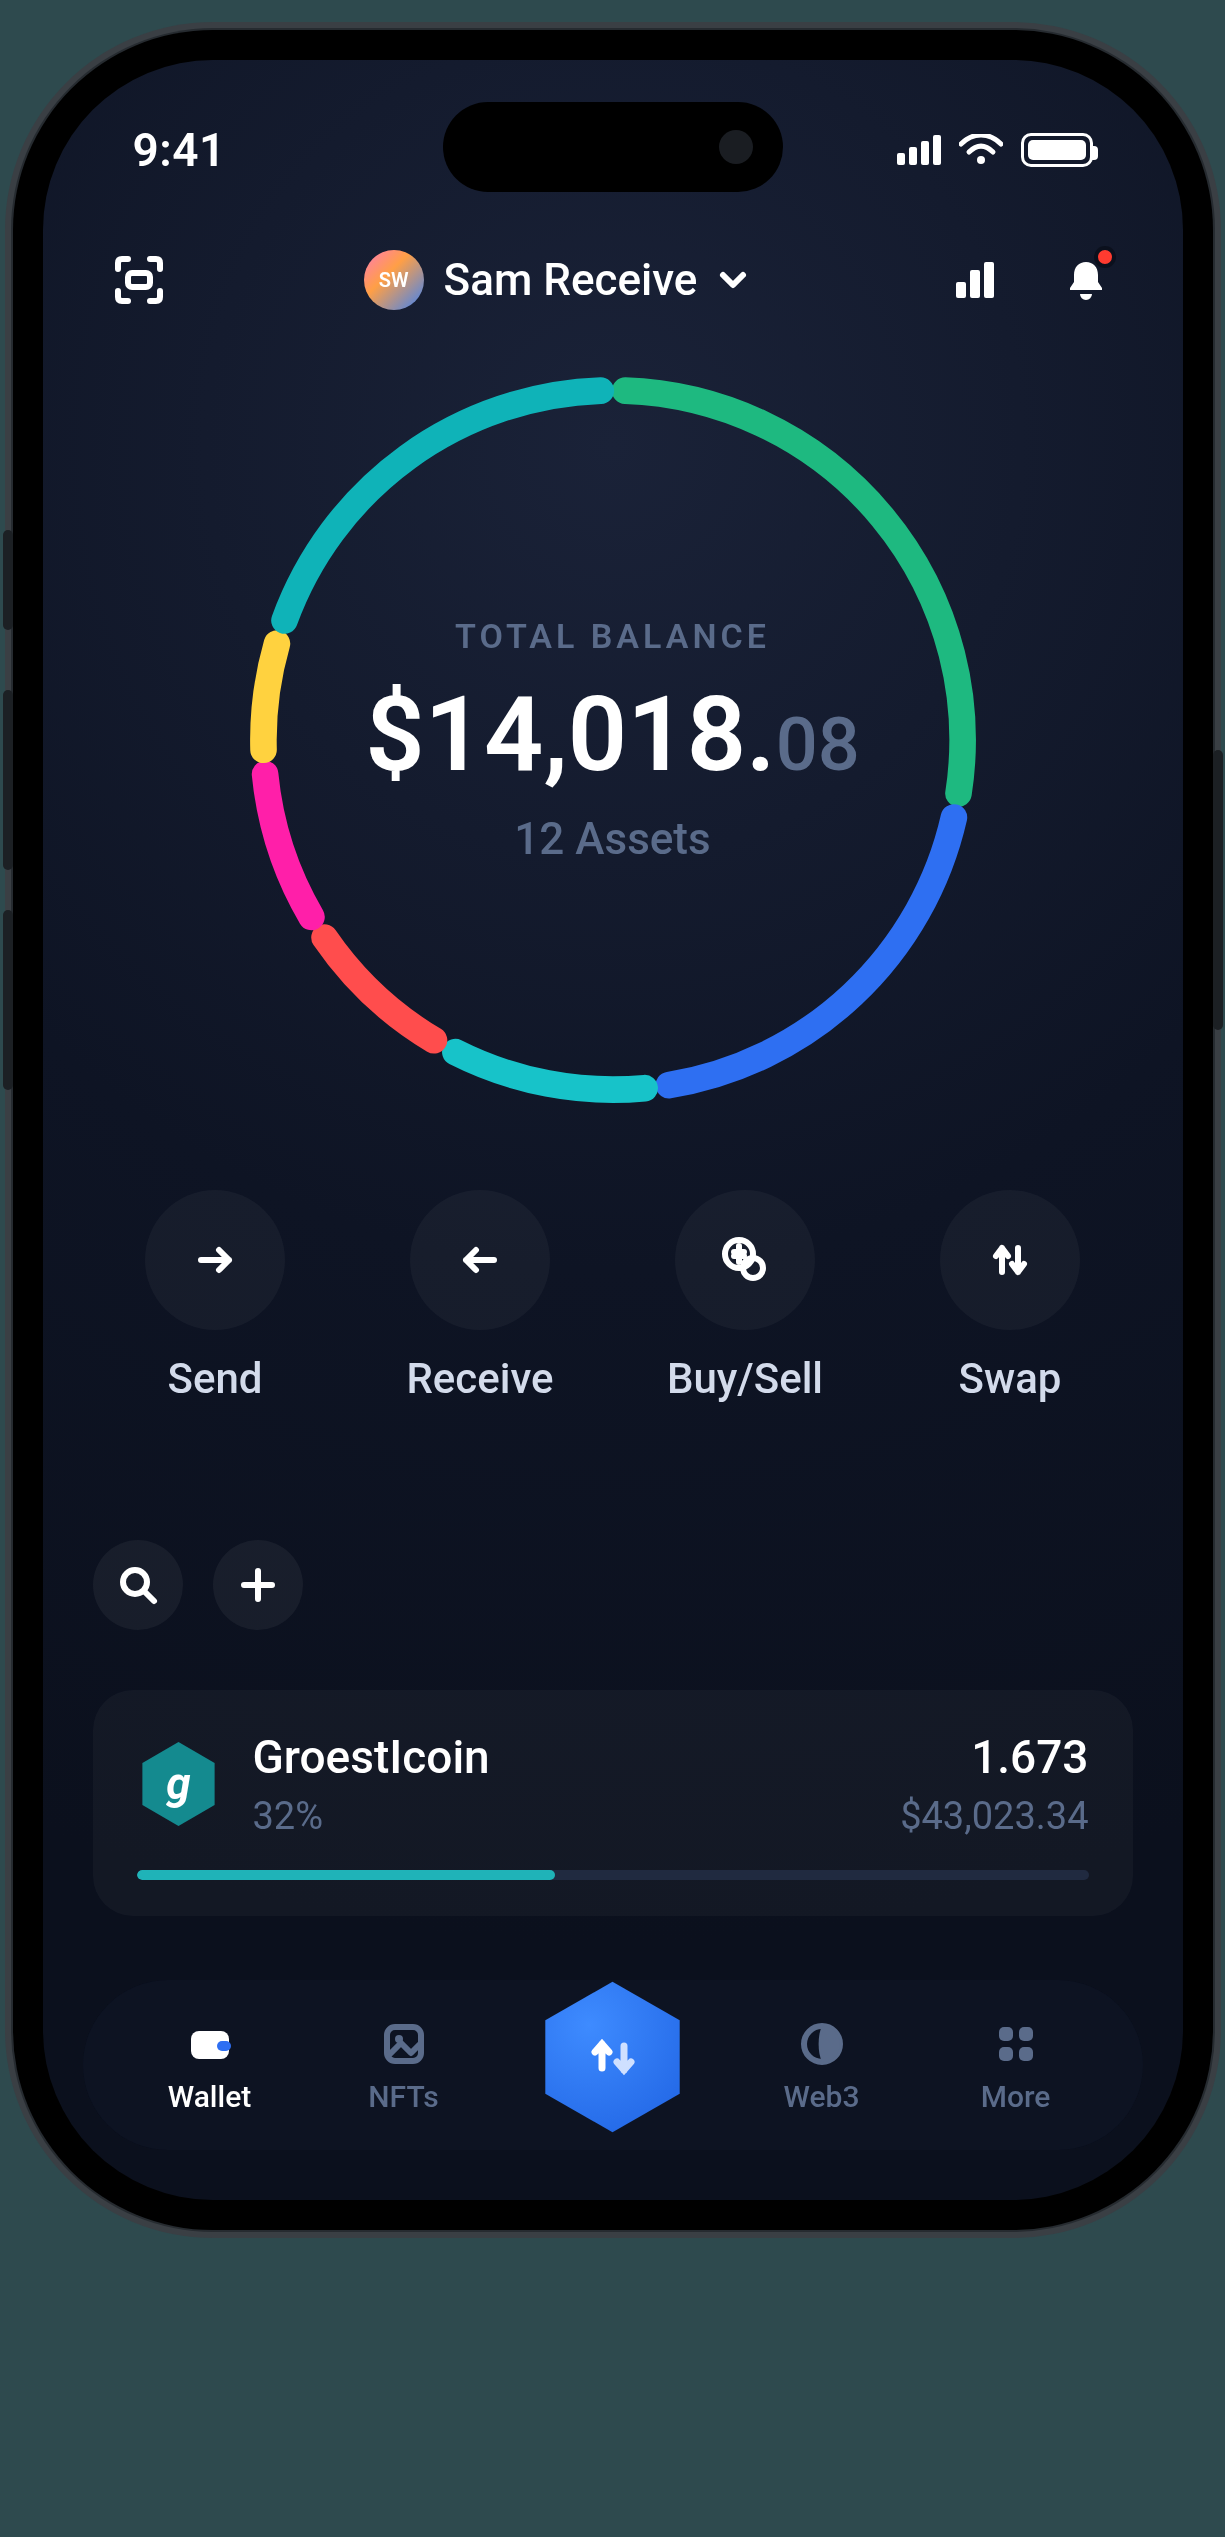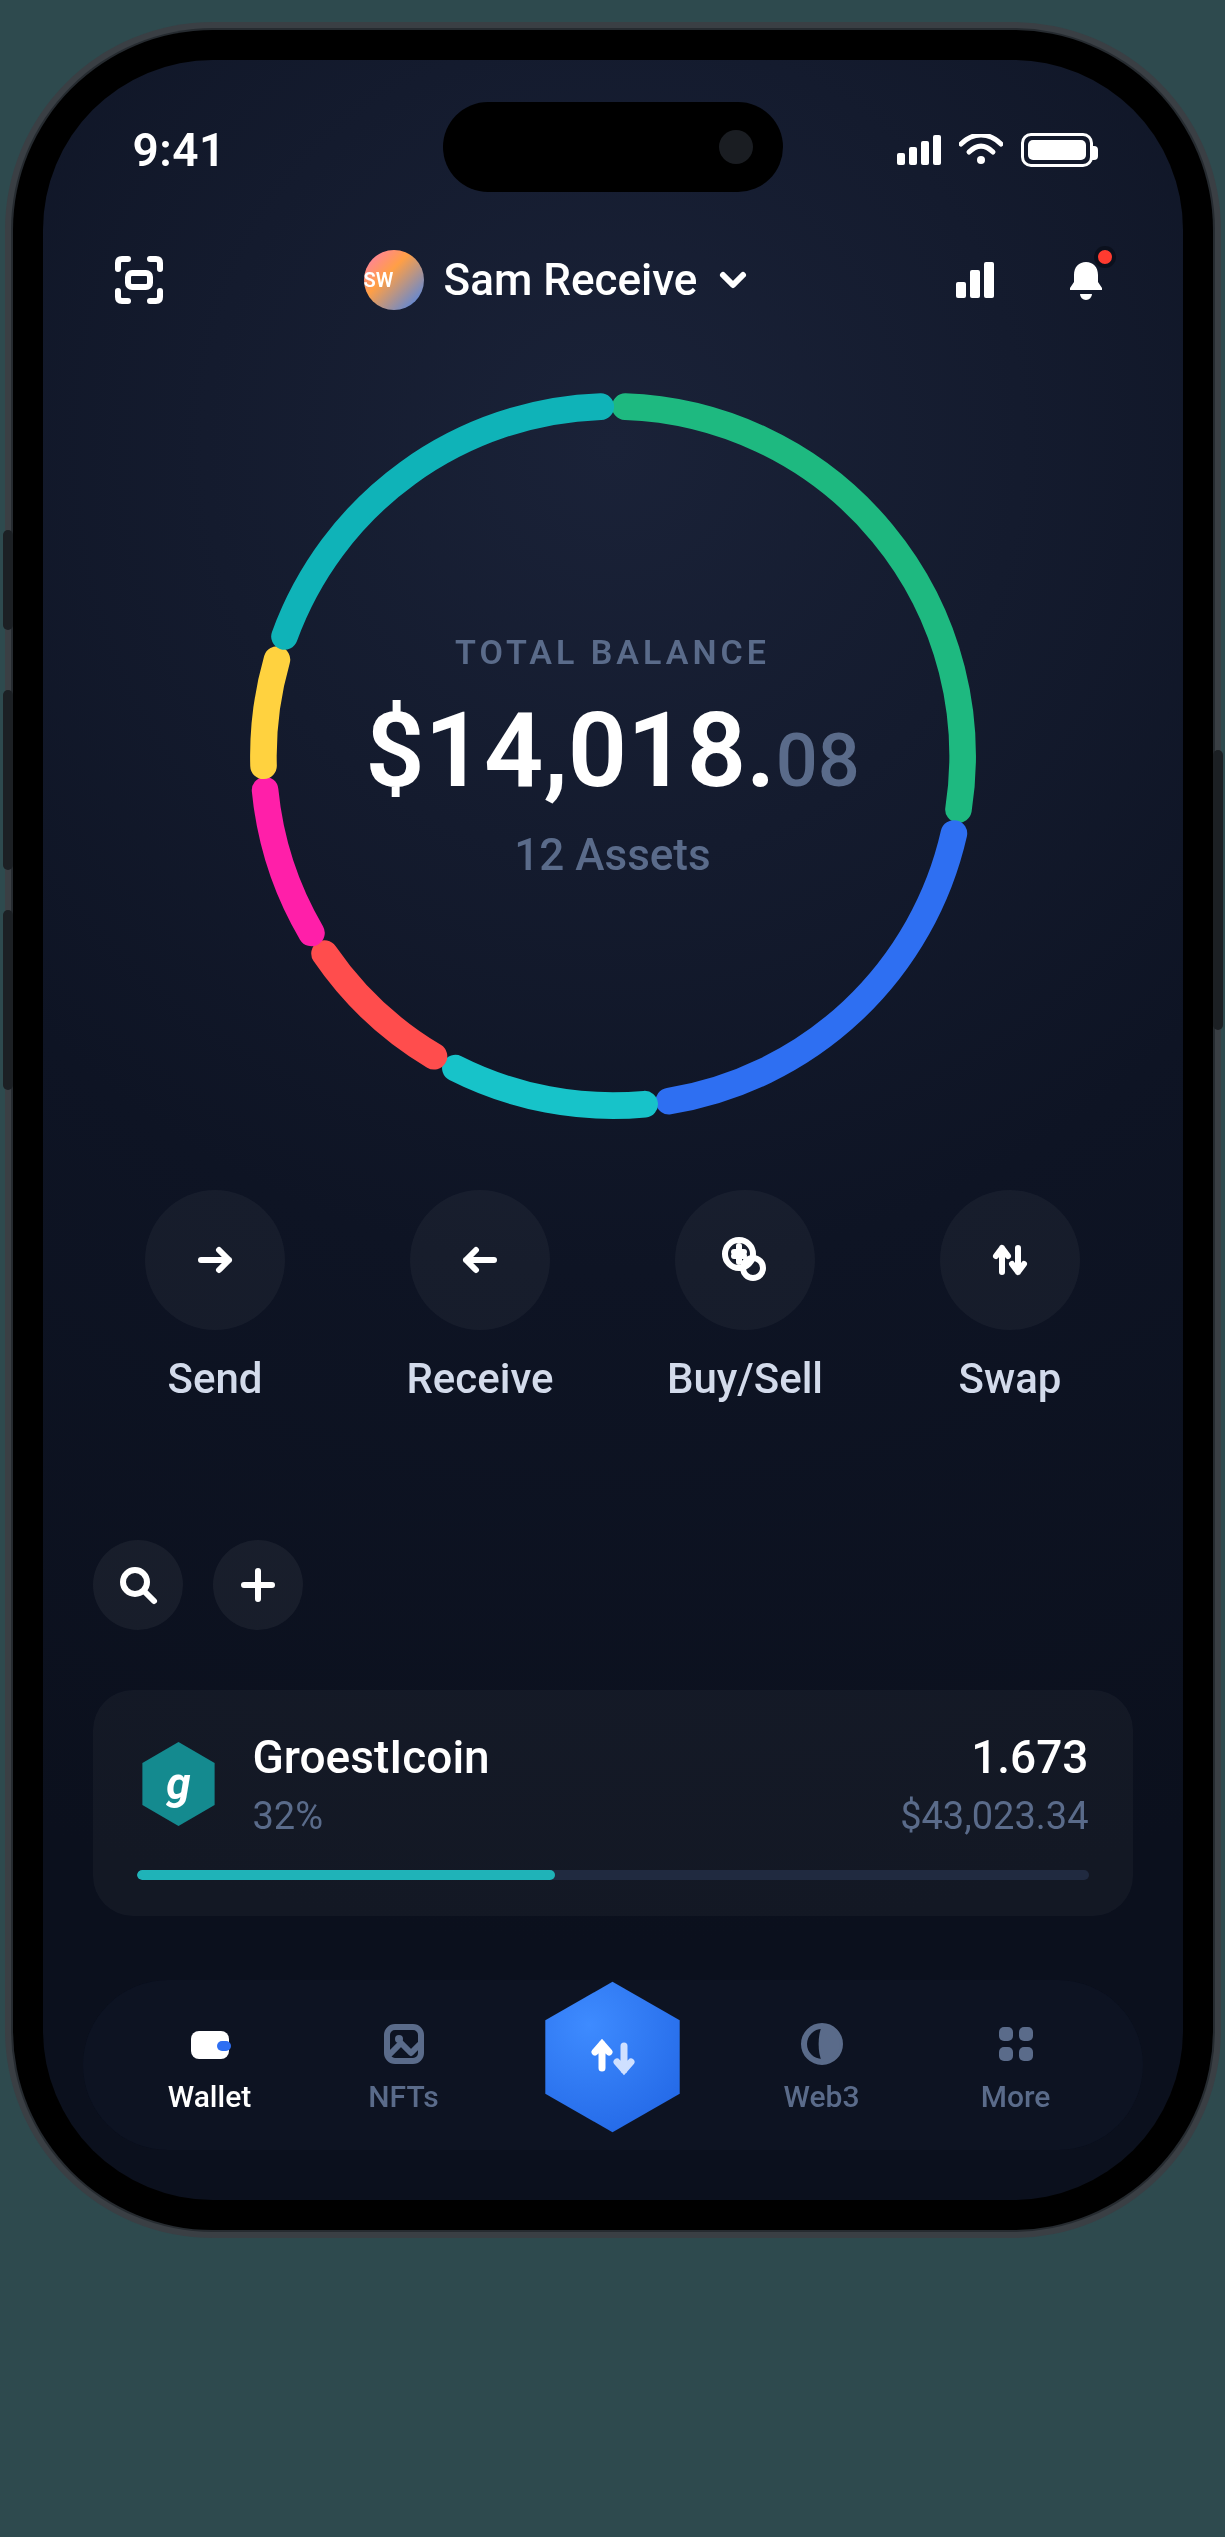--- a/index.html
+++ b/index.html
@@ -69,30 +69,30 @@
     padding: 0 60px;
   }
   .iconbtn { width:72px; height:72px; display:flex; align-items:center; justify-content:center; color:#fff; }
   .wallet-select {
     display:flex; align-items:center; gap:20px;
     font-size:44px; font-weight:500;
   }
   .avatar {
     width:60px; height:60px; border-radius:50%;
     background: linear-gradient(135deg,#ff7ab6 0%, #ff9f46 40%, #3b82f6 100%);
-    display:flex; align-items:center; 
+    display:flex; align-items:center; justify-content:center;
     font-size:20px; font-weight:600; color:#fff;
   }
   .hdr-right { display:flex; align-items:center; gap:40px; }
   .bell-wrap { position:relative; }
   .bell-dot { position:absolute; top:2px; right:6px; width:22px; height:22px; background:#ff3b30; border-radius:50%; border:4px solid #0b101d; }
 
   
   .ring-wrap {
-    position:absolute; top:316px; left:50%; transform:translateX(-50%);
+    position:absolute; top:300px; left:50%; transform:translateX(-50%);
     width:760px; height:760px;
   }
   .ring-wrap svg { width:100%; height:100%; transform: rotate(-90deg); }
   .balance-center {
     position:absolute; inset:0;
     display:flex; flex-direction:column; align-items:center; justify-content:center; gap:18px;
   }
   .total-label { font-size:34px; letter-spacing:4px; color:#5a6b8a; font-weight:600; }
   .total-value { font-size:104px; font-weight:600; }
   .total-value .cents { font-size:74px; color:#5a6b8a; font-weight:500; }

